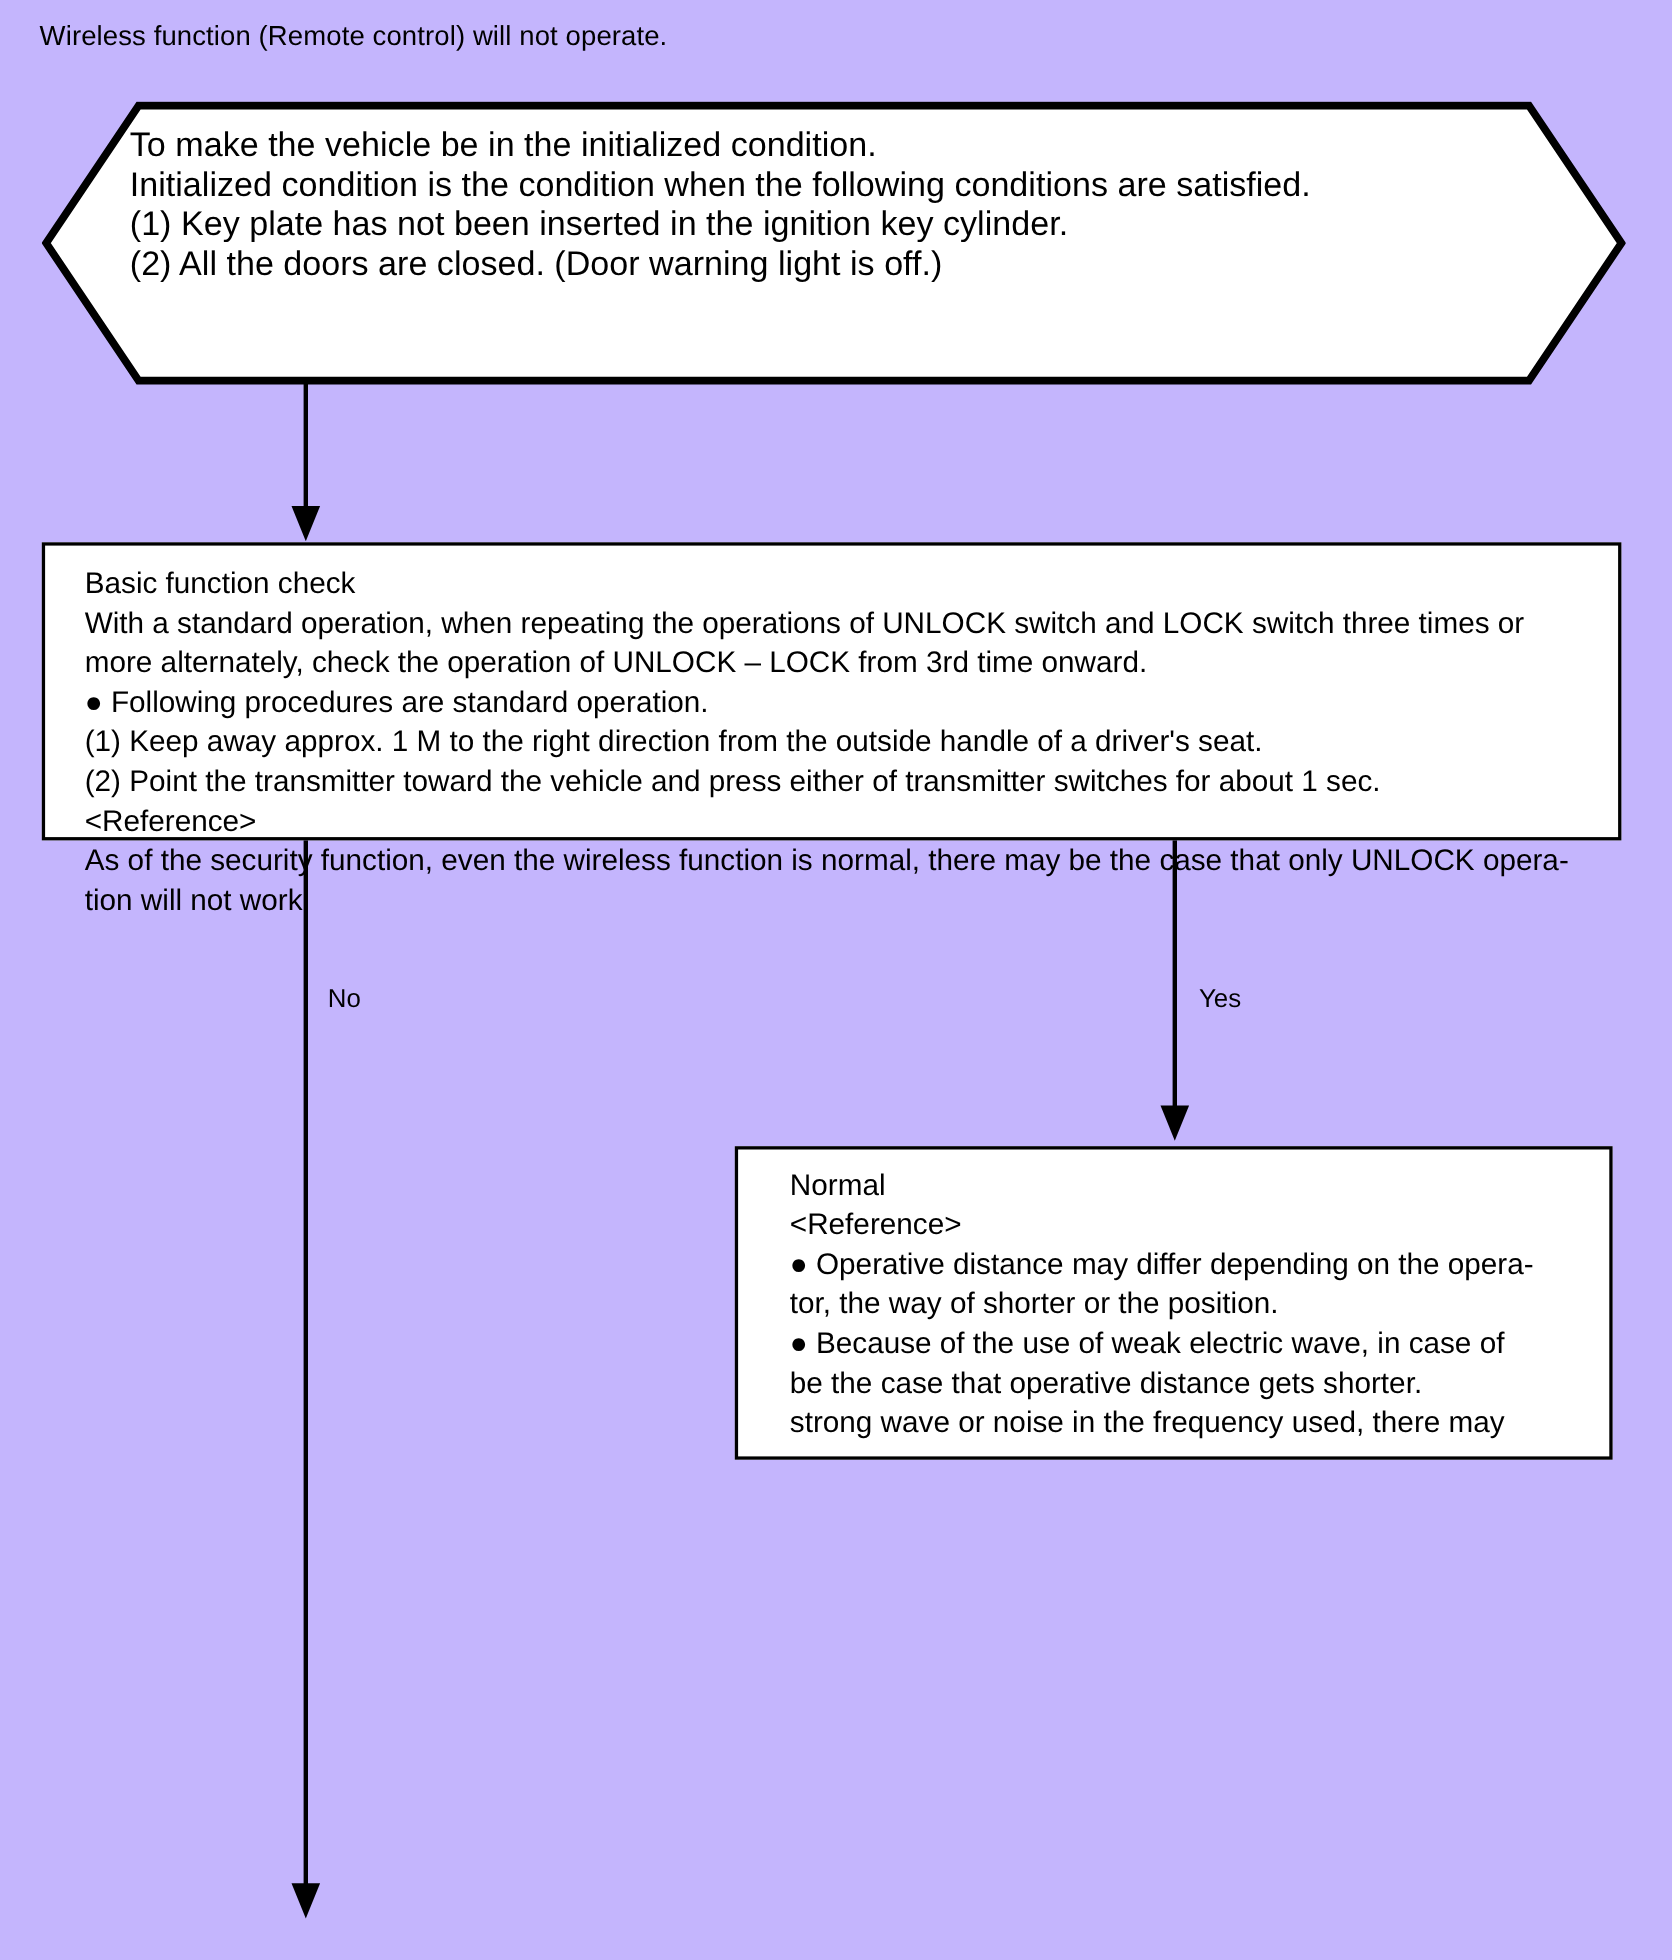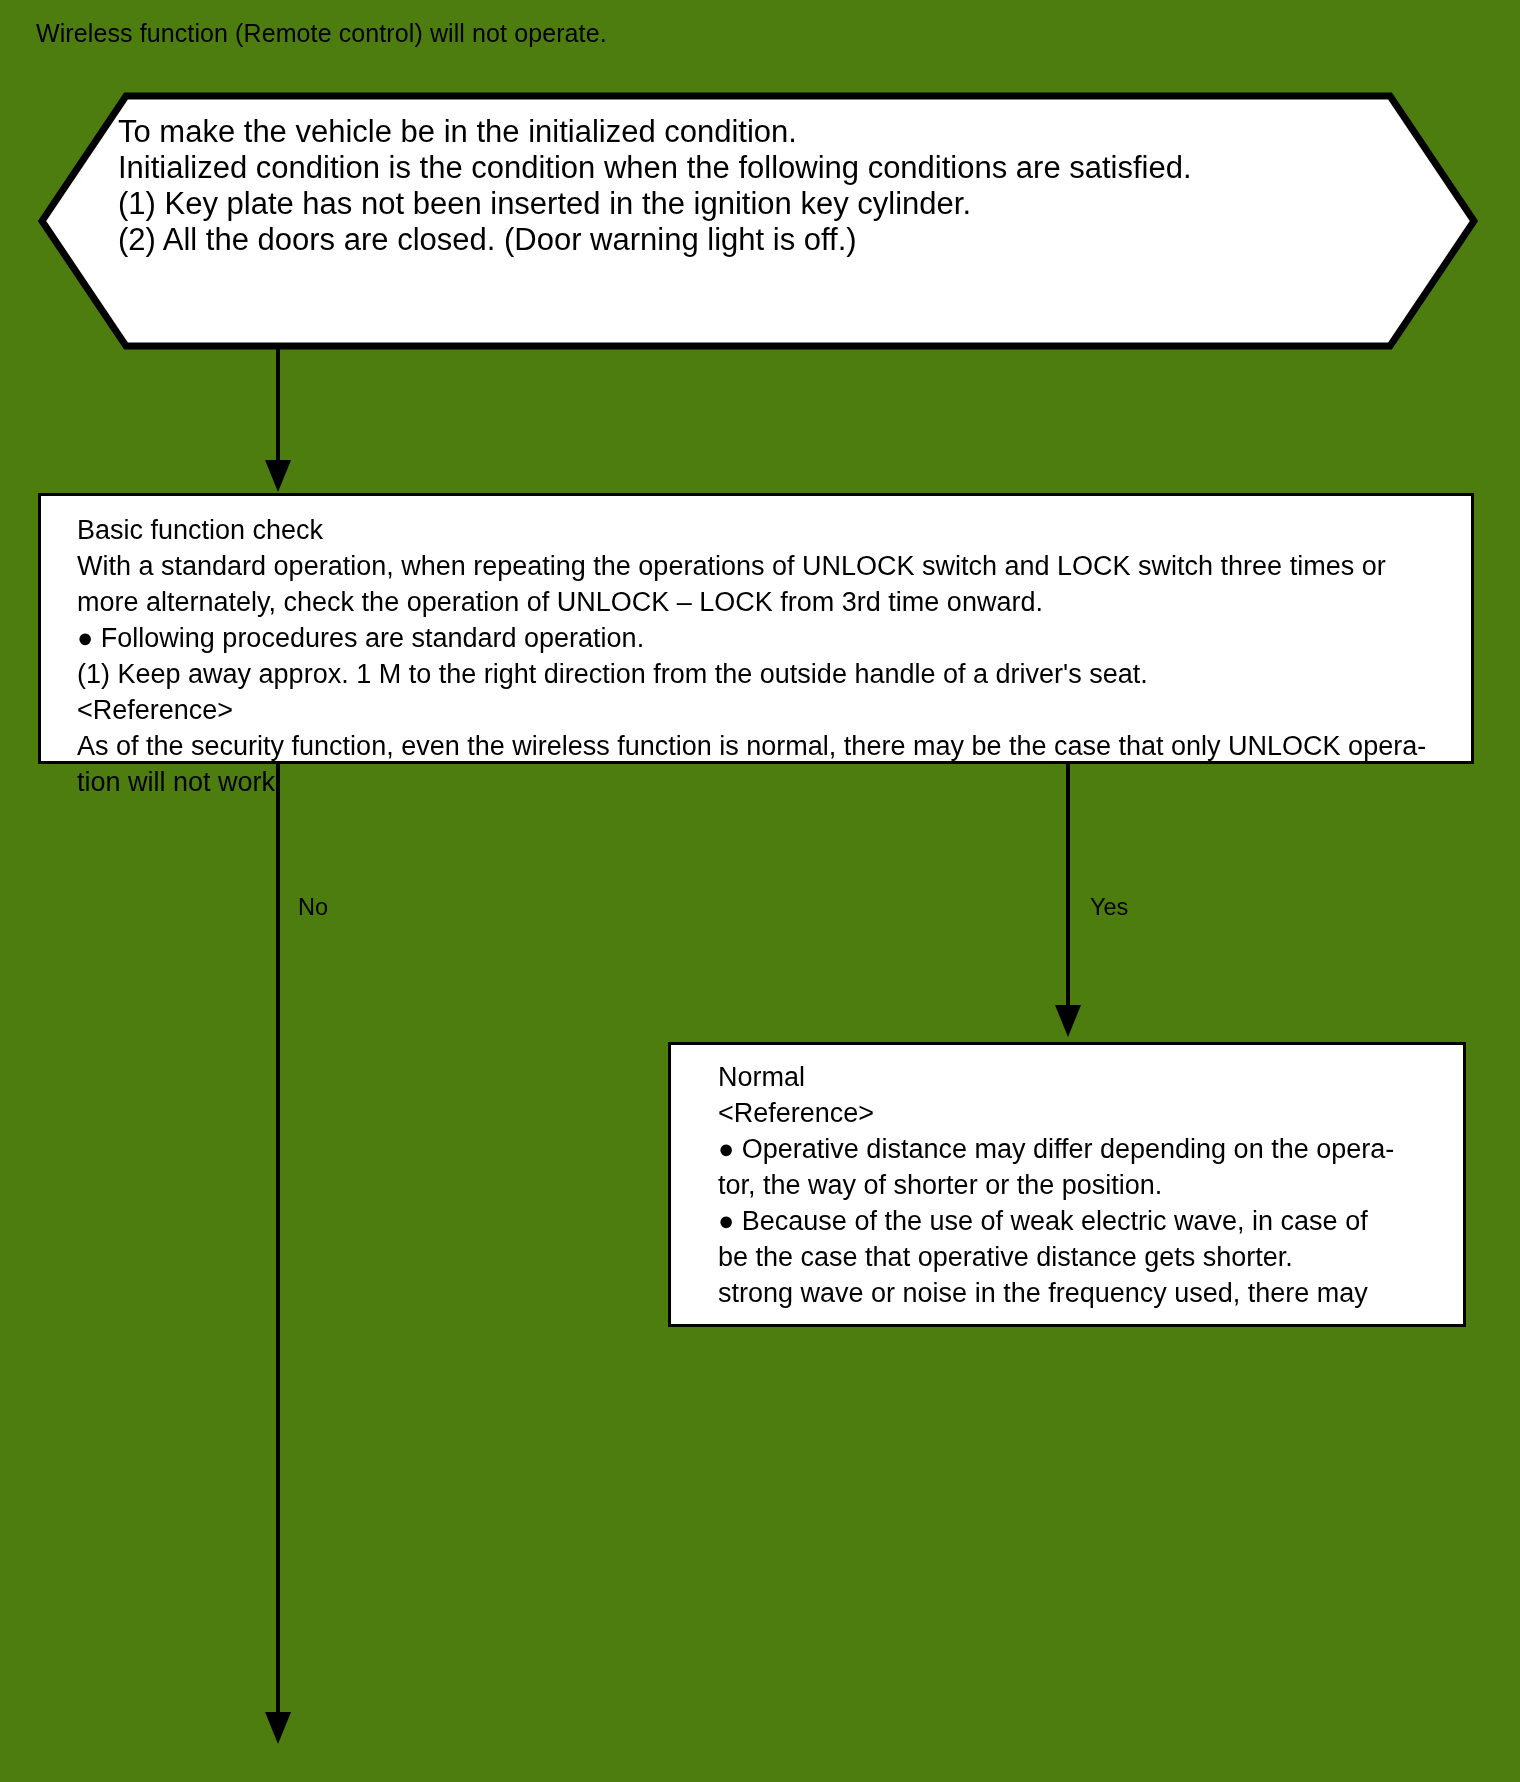--- a/index.html
+++ b/index.html
@@ -9,21 +9,21 @@
     background: #ffffff;
   }
   body {
     font-family: "Liberation Sans", sans-serif;
     color: #000000;
   }
   #page {
     position: relative;
     width: 1520px;
     height: 1782px;
-    background: #4d7c0f;
+    background: #c4b5fd;
     overflow: hidden;
   }
 
   
   #title {
     position: absolute;
     left: 36px;
     top: 18px;
     font-size: 25px;
     line-height: 30px;
@@ -153,20 +153,21 @@
   <div class="vline" id="conn-hex-to-check"></div>
   <div class="arrowhead" id="arrow-hex-to-check"></div>
 
   <div class="proc-box" id="basic-check-box">
     <div class="proc-text" id="basic-check-text">
       <div>Basic function check</div>
       <div>With a standard operation, when repeating the operations of UNLOCK switch and LOCK switch three times or</div>
       <div>more alternately, check the operation of UNLOCK – LOCK from 3rd time onward.</div>
       <div>● Following procedures are standard operation.</div>
       <div>(1) Keep away approx. 1 M to the right direction from the outside handle of a driver's seat.</div>
+      <div>(2) Point the transmitter toward the vehicle and press either of transmitter switches for about 1 sec.</div>
       <div>&lt;Reference&gt;</div>
       <div>As of the security function, even the wireless function is normal, there may be the case that only UNLOCK opera-</div>
       <div>tion will not work.</div>
     </div>
   </div>
 
   <div class="vline" id="conn-no-branch"></div>
   <div class="arrowhead" id="arrow-no-branch"></div>
   <div class="branch-label" id="label-no">No</div>
 

